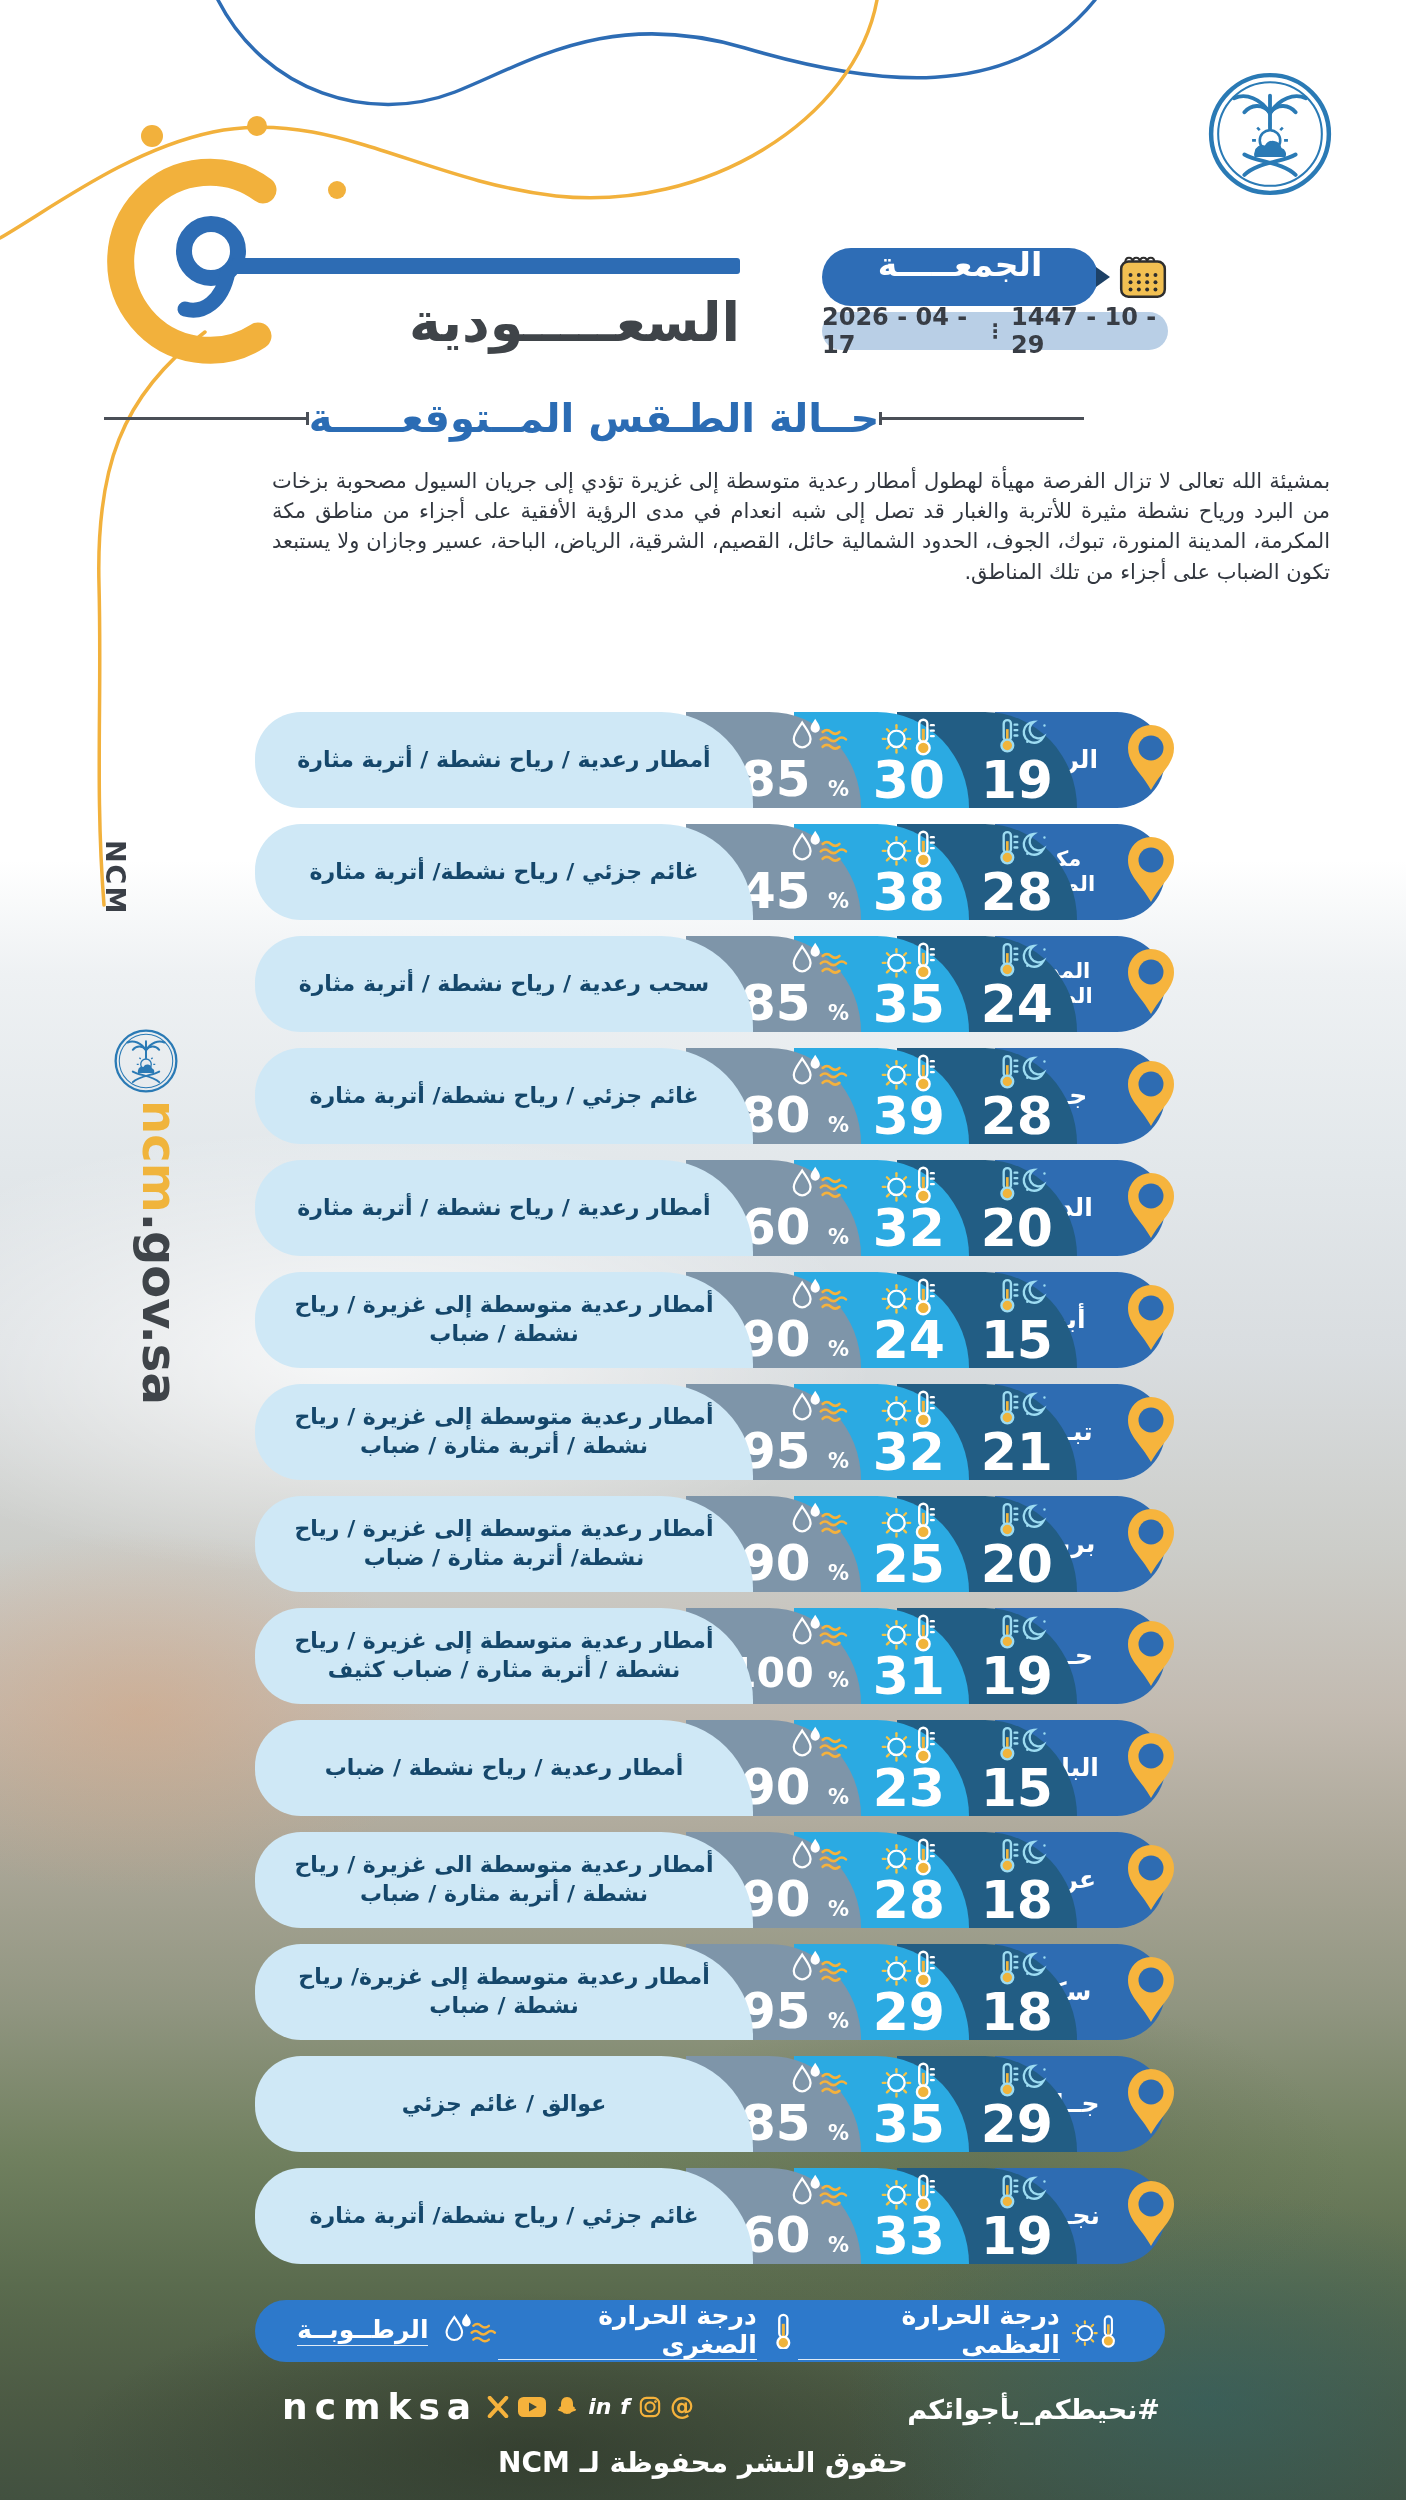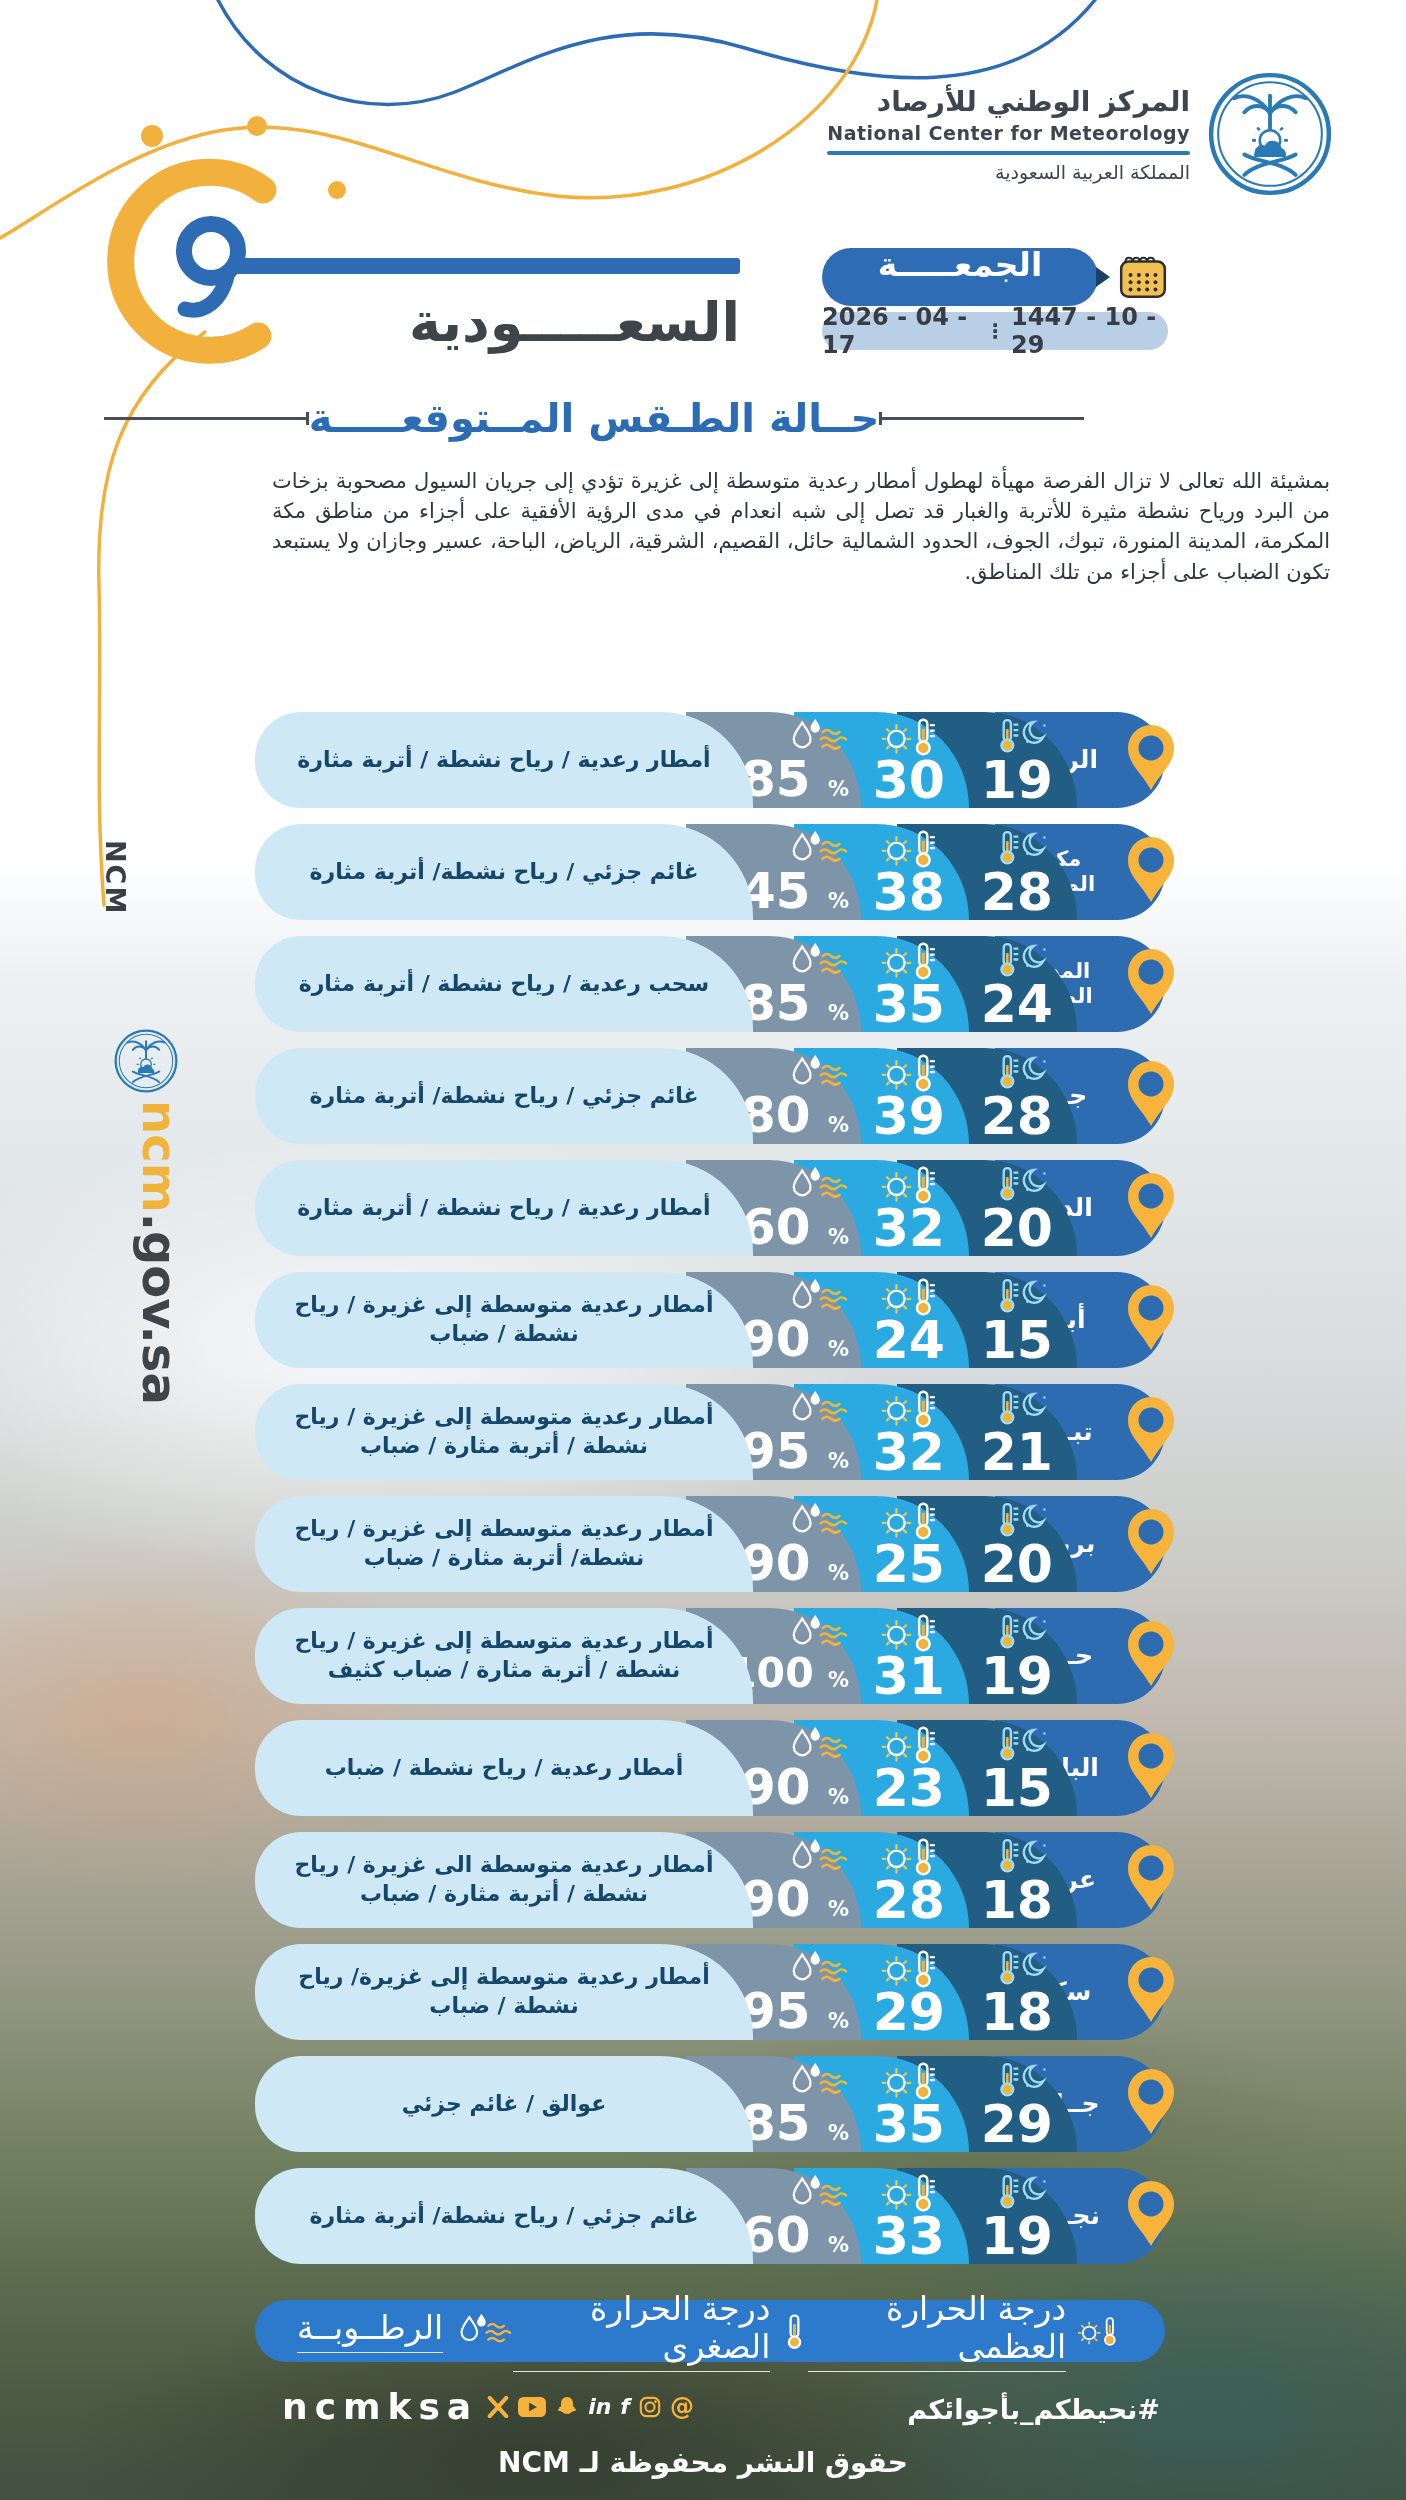--- a/index.html
+++ b/index.html
@@ -79,22 +79,22 @@
   .city-name{position:absolute;left:10px;right:60px;top:0;bottom:0;display:flex;align-items:center;
     justify-content:center;color:#fff;font-size:25px;font-weight:bold;direction:rtl;
     white-space:pre-line;text-align:center;line-height:1.2;}
   .city-name.two-line{font-size:21px;}
   .pin{position:absolute;right:-14px;top:8px;z-index:7;}
   
   .legend{position:absolute;left:255px;top:2300px;width:910px;height:62px;z-index:3;
     background:#2d79cb;border-radius:32px;direction:rtl;display:flex;align-items:center;
     justify-content:space-between;padding:0 42px;box-sizing:border-box;}
   .leg-item{display:flex;align-items:center;gap:12px;}
-  .leg-label{color:#fff;font-size:33px;font-weight:normal;border-bottom:1.5px solid rgba(255,255,255,.85);
-    padding-bottom:5px;line-height:1.15;}
+  .leg-label{color:#fff;font-size:25px;font-weight:bold;border-bottom:1.5px solid rgba(255,255,255,.85);
+    line-height:1.15;}
   
   .hashtag{position:absolute;right:246px;top:2394px;z-index:3;direction:rtl;color:#fff;
     font-size:27px;font-weight:bold;}
   .social{position:absolute;left:282px;top:2386px;z-index:3;display:flex;align-items:center;gap:9px;}
   .handle{color:#fff;font-size:36px;font-weight:bold;letter-spacing:7px;margin-right:0;}
   .s-txt{color:#fff;font-weight:bold;font-size:22px;line-height:1;font-style:italic;}
   .s-at{color:#f5b23c;font-weight:bold;font-size:24px;line-height:1;}
   .copyright{position:absolute;left:0;top:2446px;width:1406px;text-align:center;z-index:3;
     direction:rtl;color:#fff;font-size:28px;font-weight:bold;}
 </style>
@@ -162,26 +162,20 @@
       <g stroke="#2a7ab5" stroke-width="2" fill="none">
         <circle cx="50" cy="55" r="8"></circle>
         <path d="M50 44 l0 -3 M61 55 l3 0 M39 55 l-3 0 M58 47 l2 -2 M42 47 l-2 -2"></path>
       </g>
       <path d="M38 64 a6 6 0 0 1 8 -5 a7 7 0 0 1 13 2 a5 5 0 0 1 3 7 l-24 0 a5 5 0 0 1 0 -4 z" fill="#2a7ab5"></path>
       <g stroke="#2a7ab5" stroke-width="3" stroke-linecap="round" fill="none">
         <path d="M30 82 C40 72 60 72 70 66"></path>
           <path d="M30 66 C40 72 60 72 70 82"></path>
       </g>
     </svg>
-    <div class="org-text">
-      <div class="org-ar">المركز الوطني للأرصاد</div>
-      <div class="org-en">National Center for Meteorology</div>
-      <div class="org-rule"></div>
-      <div class="org-country">المملكة العربية السعودية</div>
-    </div>
   </div>
 
   <div class="date-banner">
     <svg class="cal-icon" width="54" height="54" viewBox="0 0 52 52">
       <path d="M9 12 c0 -6 7 -6 7 0 c0 -6 7 -6 7 0 c0 -6 7 -6 7 0 c0 -6 7 -6 7 0" fill="#ffffff" stroke="#2e2e2e" stroke-width="2"></path>
       <rect x="5" y="11" width="42" height="34" rx="7" fill="#f2c052" stroke="#2e2e2e" stroke-width="2.4"></rect>
       <g fill="#2e2e2e">
         <circle cx="14" cy="24" r="1.9"></circle>
           <circle cx="22" cy="24" r="1.9"></circle>
           <circle cx="30" cy="24" r="1.9"></circle>

